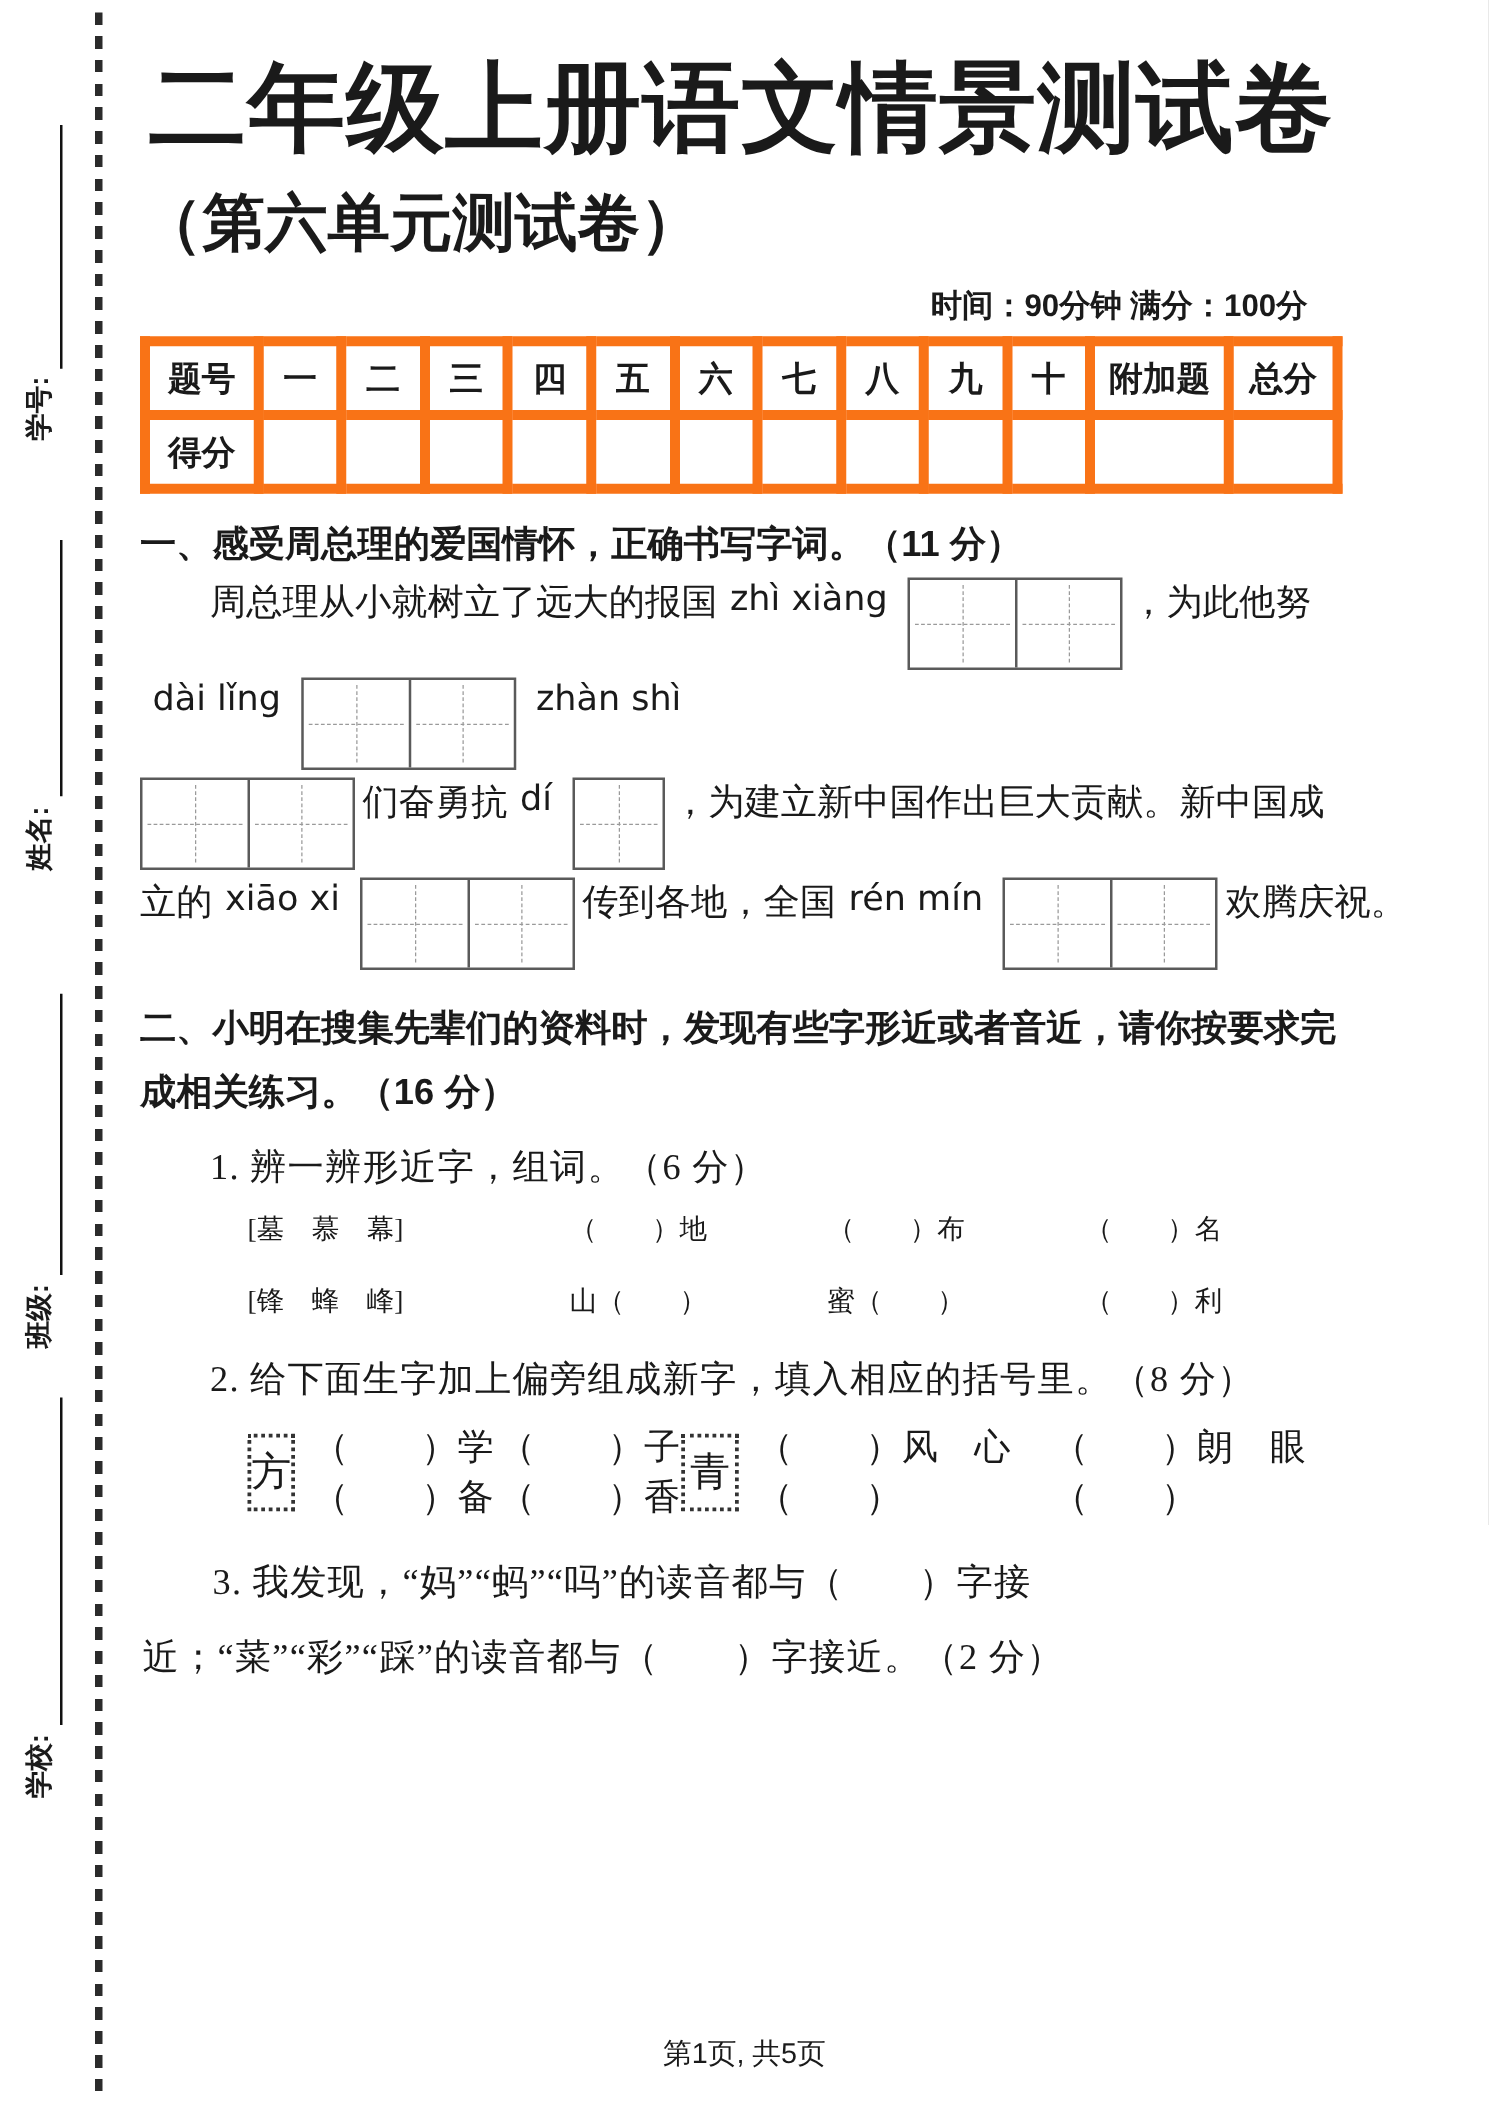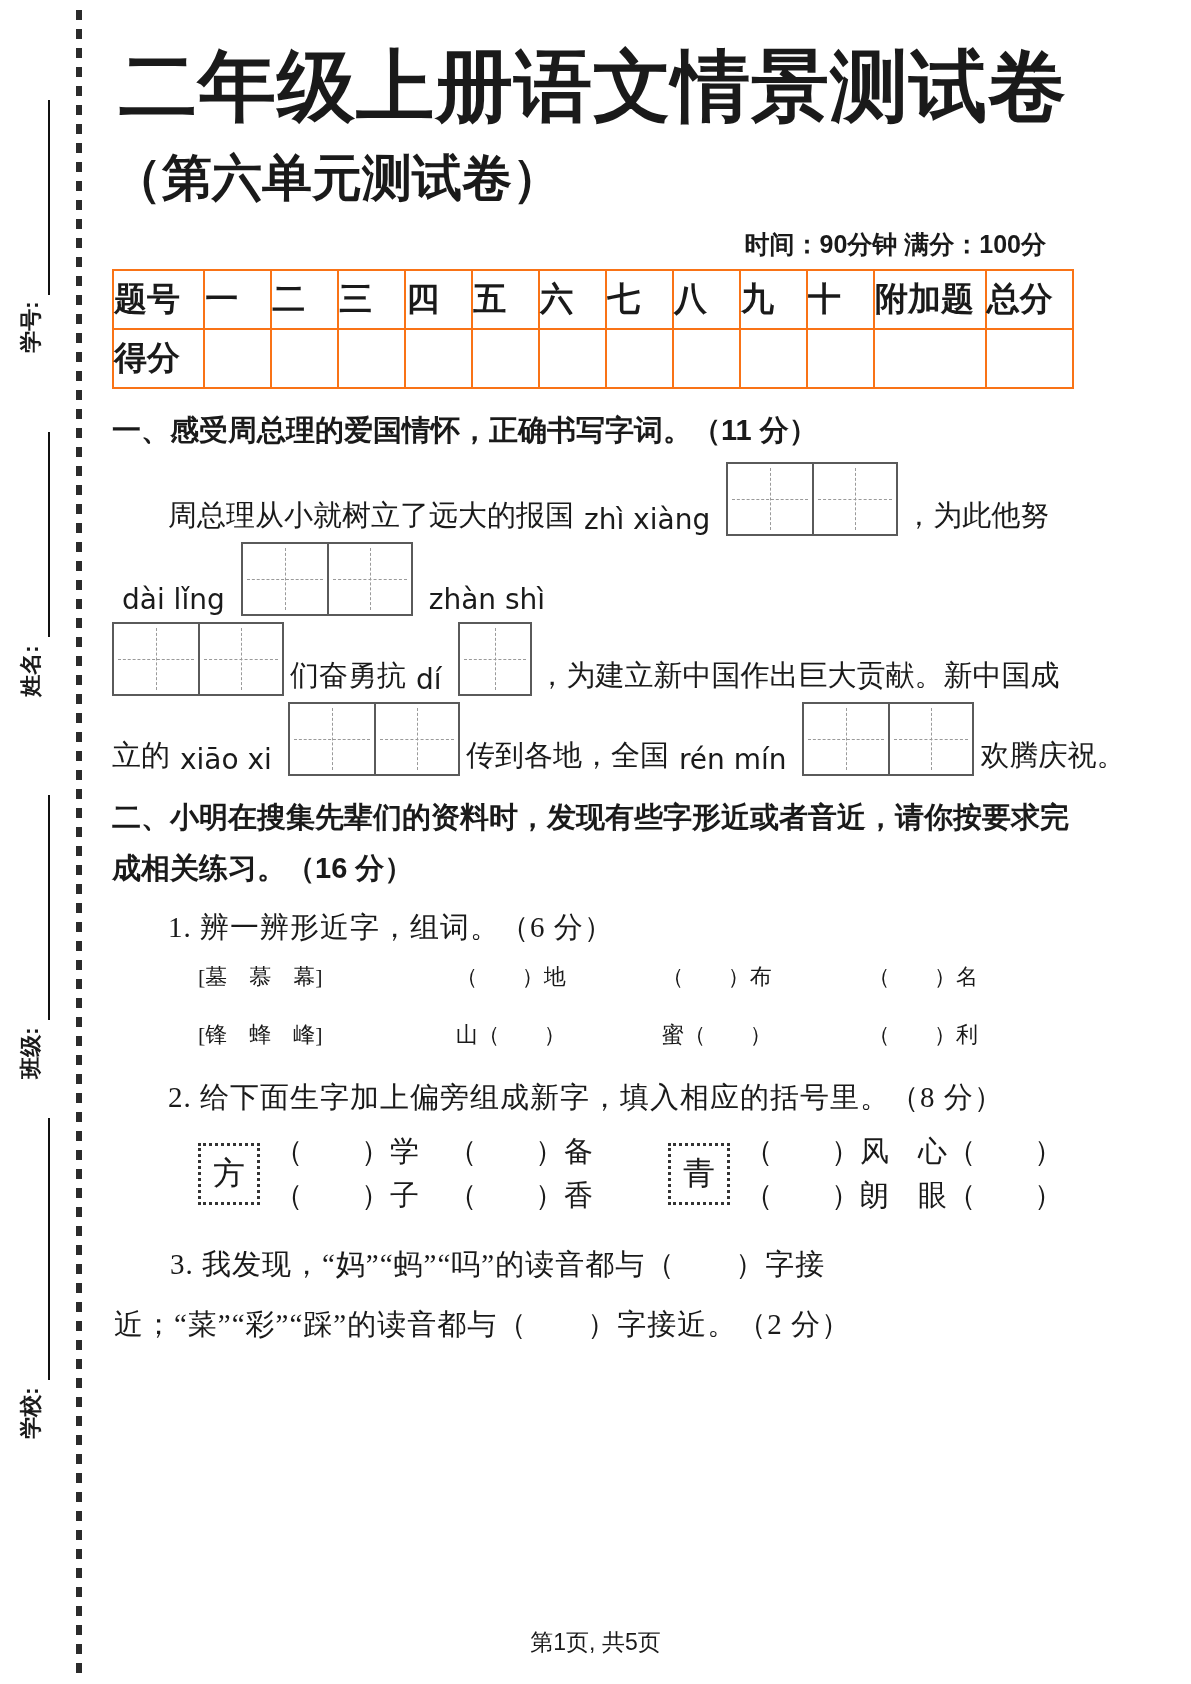--- a/index.html
+++ b/index.html
@@ -28,53 +28,53 @@
   }
   .subtitle {
     margin-top:6px; text-align:left; font-size:50px; font-weight:900;
     font-family:"Liberation Sans","DejaVu Sans",sans-serif;
   }
   .meta { margin-top:16px; padding-right:28px; text-align:right; font-size:25px; font-weight:700;
     font-family:"Liberation Sans","DejaVu Sans",sans-serif; }
   
   table.score { margin-top:8px; width:100%; border-collapse:collapse; table-layout:fixed; }
   table.score td {
-    border:2px solid #f97316; height:59px; vertical-align:middle;
-    font-size:33px; font-weight:700;
+    border:8px solid #f97316; height:59px; text-align:center; vertical-align:middle;
+    font-size:27px; font-weight:700;
   }
   td.c-label { width:9%; }
   td.c-num { width:6.6%; }
   td.c-extra { width:11%; }
   td.c-total { width:8.6%; }
   
   .motto { margin-top:46px; padding-left:52px; font-size:28px; letter-spacing:1px; }
   .sec-heading { margin-top:16px; font-size:29px; font-weight:700;
     font-family:"Liberation Sans","DejaVu Sans",sans-serif; line-height:1.75; }
-  .para-line { display:flex; align-items:flex-end; height:80px; font-size:29px; white-space:nowrap; }
+  .para-line { display:flex; align-items:flex-start; height:80px; font-size:29px; white-space:nowrap; }
   .para-line .indent { width:56px; }
   .pinyin { font-family:"DejaVu Sans","Liberation Sans",sans-serif; font-size:28px; margin:0 10px; }
   
   .grid { display:inline-flex; border:2px solid #5a5a5a; height:74px; background:#fff; margin:0 6px; }
   .gcell { position:relative; width:84px; }
   .gcell + .gcell { border-left:2px solid #5a5a5a; }
   .gcell::before { content:""; position:absolute; left:50%; top:4px; bottom:4px; border-left:1.5px dashed #9a9a9a; }
   .gcell::after  { content:""; position:absolute; top:50%; left:4px; right:4px; border-top:1.5px dashed #9a9a9a; }
   .gcell.small { width:70px; }
   
   .q-heading { margin-top:14px; padding-left:56px; font-size:29px; letter-spacing:1px; }
   .q1-row { display:flex; align-items:center; height:58px; padding-left:86px; font-size:22px; }
   .q1-row .bracket { width:260px; }
   .q1-row .q1-item { width:208px; }
   .q2-wrap { display:flex; margin-top:14px; padding-left:86px; }
   .q2-group { display:flex; align-items:center; }
   .q2-char-box {
     width:62px; height:62px; border:3px dotted #333; display:flex; align-items:center;
     justify-content:center; font-size:32px; margin-right:14px;
   }
-  .q2-lines { display:flex; flex-direction:column; gap:4px; font-size:29px; }
+  .q2-lines { display:flex; flex-direction:row; gap:4px; font-size:29px; }
   .q2-group.left { width:470px; }
   .q3-text { margin-top:18px; padding:0 2px; font-size:29px; line-height:2.1; text-indent:56px; letter-spacing:1px; }
   .footer { position:absolute; bottom:26px; left:0; width:100%; text-align:center; font-size:23px;
     font-family:"Liberation Sans","DejaVu Sans",sans-serif; }
 </style>
 </head>
 <body>
 
 <div class="page">
 

